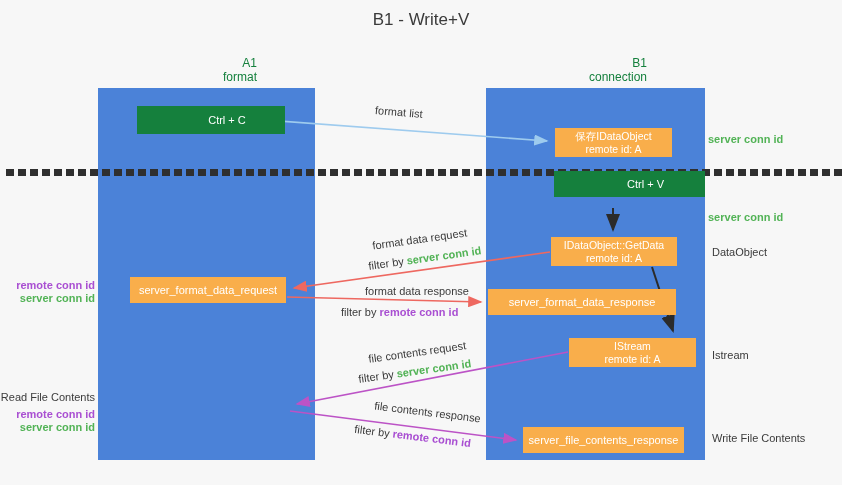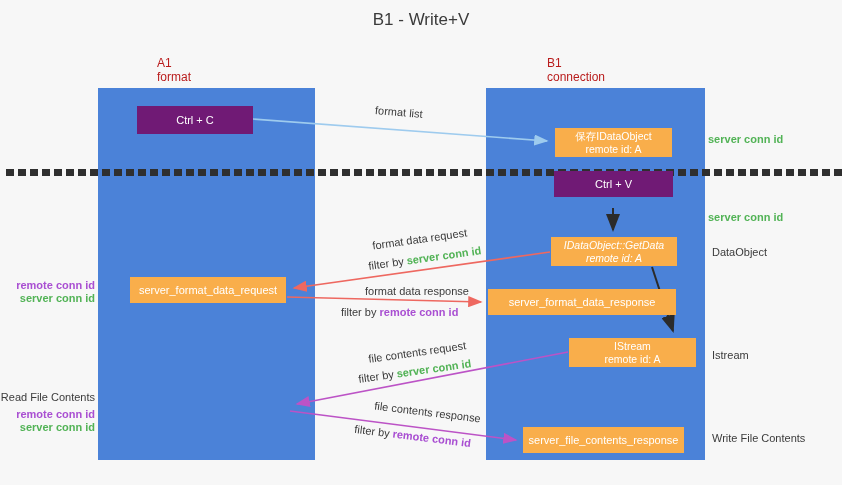--- a/index.html
+++ b/index.html
@@ -1,29 +1,29 @@
 <!DOCTYPE html>
 <html><head>
 <meta charset="utf-8">
 <style>
   html,body{margin:0;padding:0;}
   body{background:#e9e9e9;font-family:"Liberation Sans",sans-serif;}
   .stage{position:relative;width:842px;height:485px;background:#f7f7f7;overflow:hidden;
          font-family:"Liberation Sans",sans-serif;color:#3b3b3b;}
   .abs{position:absolute;}
   .title{left:0;right:0;top:10px;text-align:center;font-size:17px;line-height:20px;color:#3b3b3b;}
-  .col-header{text-align:left;font-size:12px;line-height:14px;color:#b91c1c;}
+  .col-header{text-align:right;font-size:12px;line-height:14px;color:#15803d;}
   .lane{background:#4b82d8;}
   .lane-left{left:98px;top:88px;width:217px;height:372px;}
   .lane-right{left:486px;top:88px;width:219px;height:372px;}
   .dotted{left:6px;right:0;top:169px;height:7px;
           background:repeating-linear-gradient(90deg,#2f2f2f 0 8px,transparent 8px 12px);}
   .box{display:flex;flex-direction:column;align-items:center;justify-content:center;
        color:#ffffff;text-align:center;font-size:11px;line-height:13px;z-index:4;}
-  .green{background:#701a75;}
+  .green{background:#15803d;padding-left:32px;}
   .orange{background:#f9ae4b;}
   .lbl{font-size:11px;line-height:13px;white-space:nowrap;z-index:5;color:#3b3b3b;}
   .green-txt{color:#52b356;font-weight:bold;}
   .purple-txt{color:#a94fd2;font-weight:bold;}
   .right-align{text-align:right;}
   svg.arrows{left:0;top:0;z-index:3;}
 </style>
 </head>
 <body>
 
@@ -77,21 +77,21 @@
 
   <div class="abs box orange" style="left:555px;top:128px;width:117px;height:29px;font-size:10.5px;">
     <div>保存IDataObject</div>
     <div>remote id: A</div>
   </div>
 
   <div class="abs box green" style="left:554px;top:171px;width:119px;height:26px;">
     <div>Ctrl + V</div>
   </div>
 
-  <div class="abs box orange" style="left:551px;top:237px;width:126px;height:29px;font-size:10.5px;font-style:italic;">
+  <div class="abs box orange" style="left:551px;top:237px;width:126px;height:29px;font-size:10.5px;">
     <div>IDataObject::GetData</div>
     <div>remote id: A</div>
   </div>
 
   <div class="abs box orange" style="left:130px;top:277px;width:156px;height:26px;">
     <div>server_format_data_request</div>
   </div>
 
   <div class="abs box orange" style="left:488px;top:289px;width:188px;height:26px;">
     <div>server_format_data_response</div>

